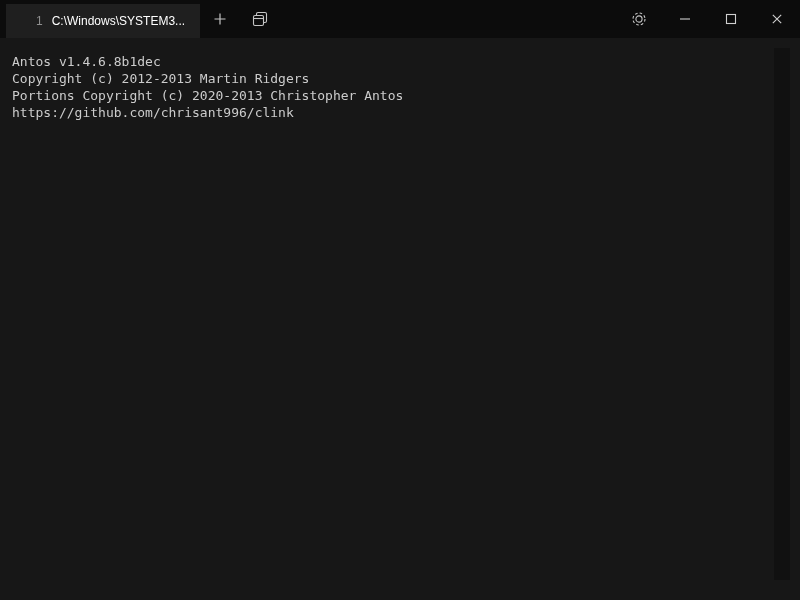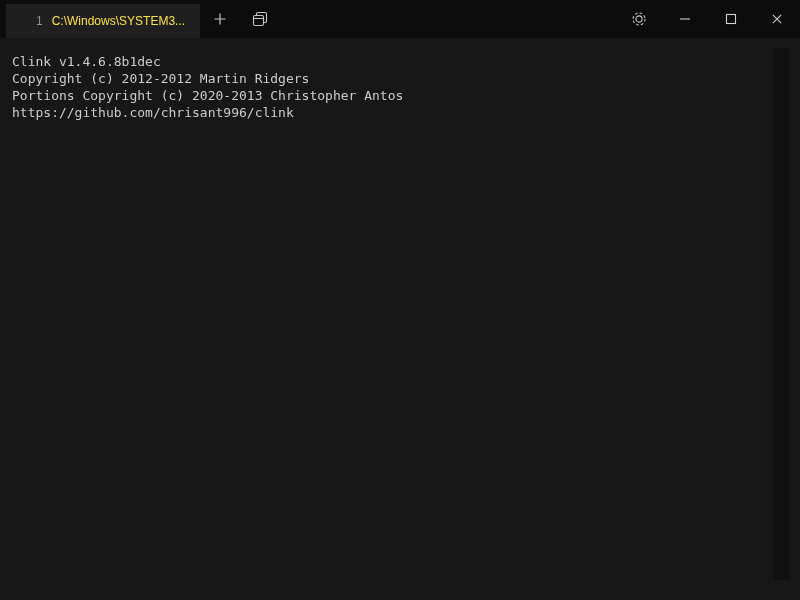--- a/index.html
+++ b/index.html
@@ -26,21 +26,21 @@
     gap:9px;
     padding-left:30px;
     box-sizing:border-box;
     cursor:default;
   }
   .tab-index{
     color:#8f8f8f;
     font-size:12px;
   }
   .tab-title{
-    color:#fde047;
+    color:#ffffff;
     font-size:12px;
     white-space:nowrap;
     overflow:hidden;
   }
   .tb-btn{
     width:40px;
     display:flex;
     align-items:center;
     justify-content:center;
     background:transparent;
@@ -146,22 +146,22 @@
       <span>
         <svg width="18" height="18" viewBox="0 0 18 18">
           <path d="M4.8 4.8 L13.2 13.2 M13.2 4.8 L4.8 13.2" stroke="#d0d0d0" stroke-width="1.1"></path>
         </svg>
       </span>
     </button>
 
   </div>
 
   <div class="terminal">
-    <div class="term-line">Clink v1.4.6.8b1dec</div>
-    <div class="term-line">Copyright (c) 2012-2012 Martin Ridgers</div>
+    <div class="term-line">Antos v1.4.6.8b1dec</div>
+    <div class="term-line">Copyright (c) 2012-2013 Martin Ridgers</div>
     <div class="term-line">Portions Copyright (c) 2020-2013 Christopher Antos</div>
     <div class="term-line">https://github.com/chrisant996/clink</div>
     <div class="term-line"></div>
   </div>
 
   <div class="scrollbar"></div>
 
 </div>
 
 </body></html>

